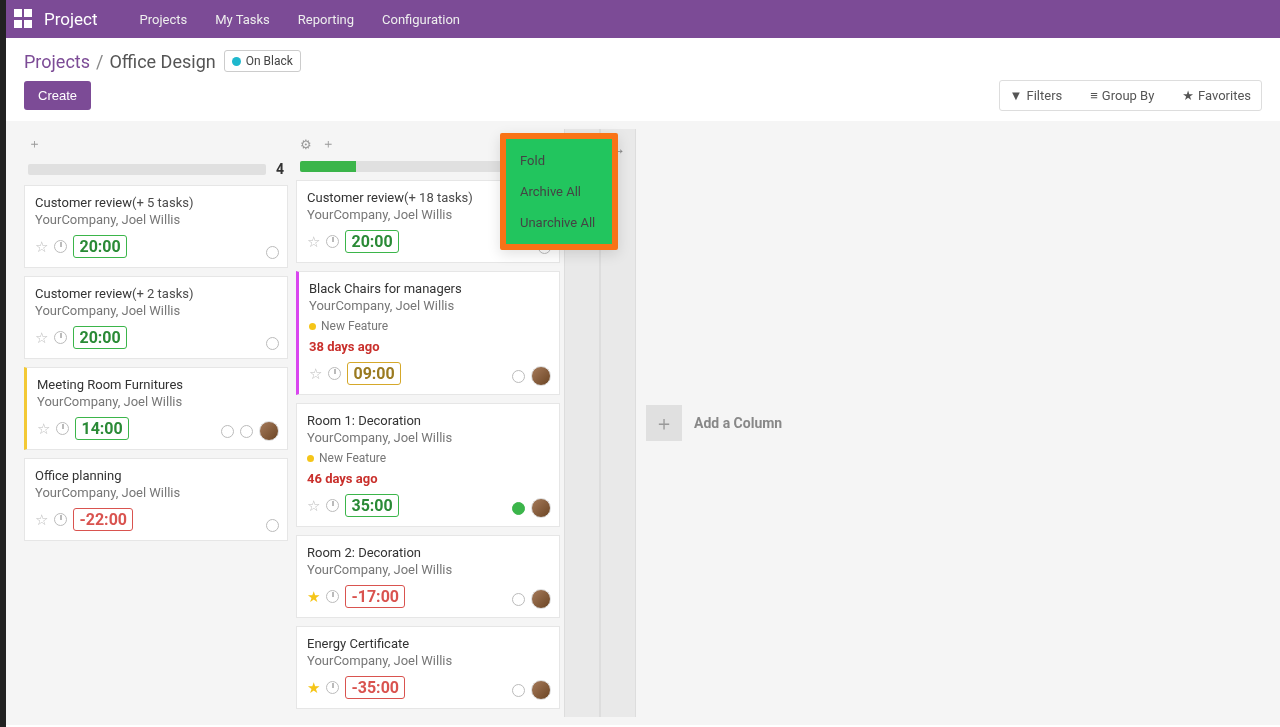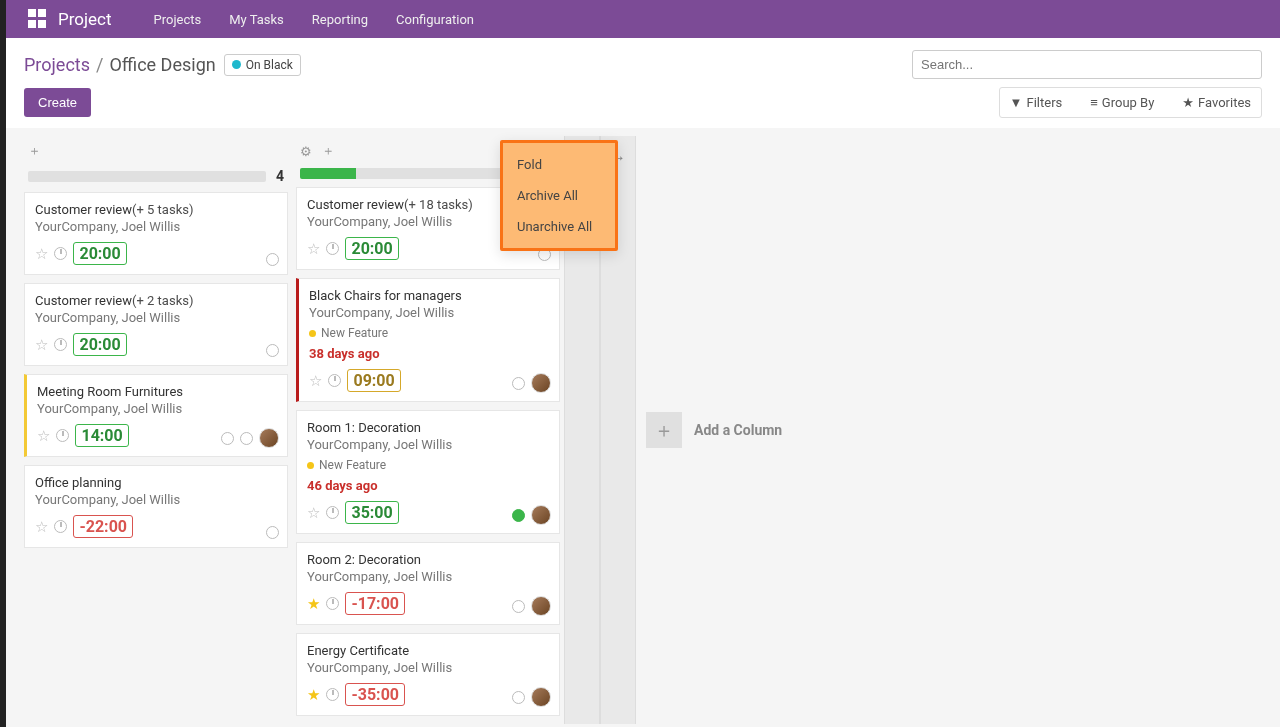--- a/index.html
+++ b/index.html
@@ -1,18 +1,18 @@
 <!DOCTYPE html>
 <html><head>
 <meta charset="utf-8">
 <style>
 * { box-sizing: border-box; margin: 0; padding: 0; }
 body { font-family: -apple-system, BlinkMacSystemFont, "Segoe UI", Roboto, sans-serif; font-size: 13px; color: #4c4c4c; background: #fff; }
 .left-bar { position: fixed; left:0; top:0; bottom:0; width:6px; background:#222; }
-.topbar { background: #7c4b96; color: #fff; height: 38px; display: flex; align-items: center; padding: 0 22px; margin-left:6px;}
+.topbar { background: #7c4b96; color: #fff; height: 38px; display: flex; align-items: center; padding: 0 8px; margin-left:6px;}
 .topbar .apps-icon { width: 20px; height: 20px; display:inline-flex; flex-wrap:wrap; gap:2px; margin-right:10px; }
 .topbar .apps-icon span { width:8px; height:8px; background:#fff; }
 .topbar .brand { font-size: 17px; margin-right: 28px; }
 .topbar .menu-item { padding: 0 14px; font-size:13px; color:#eee; cursor:pointer; }
 .subhead { display:flex; justify-content:space-between; padding: 12px 18px 4px 18px; margin-left:6px; }
 .breadcrumb { font-size:18px; display:flex; align-items:center; gap:6px;}
 .breadcrumb .bc-link { color:#7c4b96; }
 .breadcrumb .bc-sep { color:#888; }
 .breadcrumb .bc-current { color:#555; }
 .tag-onhold { border:1px solid #ccc; border-radius:3px; padding:3px 7px; font-size:12px; display:inline-flex; align-items:center; gap:5px; margin-left:8px; color:#444; background:#fff;}
@@ -28,21 +28,21 @@
 .col-header { display:flex; align-items:center; justify-content:space-between; padding:6px 4px; font-size:16px; color:#333; }
 .col-header .col-title { flex:1; }
 .col-header .col-actions { display:flex; gap:10px; align-items:center; }
 .col-header .col-icon { color:#999; cursor:pointer; font-size:13px;}
 .progress-row { display:flex; align-items:center; gap:10px; padding:2px 4px 8px 4px;}
 .progress-bar { flex:1; height:11px; background:#e0e0e0; border-radius:2px; overflow:hidden; }
 .progress-fill { height:100%; background:#3bb54a; }
 .progress-count { font-size:14px; font-weight:bold; color:#333;}
 .card { background:#fff; border:1px solid #e6e6e6; border-radius:0; margin:0 0 8px 0; padding:9px 10px; position:relative;}
 .card.border-yellow { border-left:3px solid #f3c935; }
-.card.border-purple { border-left:3px solid #b91c1c; }
+.card.border-purple { border-left:3px solid #d946ef; }
 .card-title { font-size:13px; color:#333; display:inline; }
 .card-sub { font-size:13px; color:#777; margin-top:2px;}
 .card-row { display:flex; align-items:center; gap:6px; margin-top:8px;}
 .star { color:#bbb; font-size:15px; cursor:pointer;}
 .star.filled { color:#f5c518; }
 .clock { width:13px; height:13px; border:1.5px solid #bbb; border-radius:50%; position:relative;}
 .clock::after { content:''; position:absolute; width:1.5px; height:5px; background:#bbb; left:5px; top:1px;}
 .time-badge { border:1px solid #3bb54a; color:#2a8a36; font-size:16px; padding:1px 5px; border-radius:3px; font-weight:bold;}
 .time-badge.neg { border-color:#d9534f; color:#d9534f;}
 .time-badge.yellow { border-color:#d5a82a; color:#9a7a1f;}
@@ -51,21 +51,21 @@
 .ring.green { background:#3bb54a; border-color:#3bb54a;}
 .avatar { width:20px; height:20px; border-radius:50%; background:linear-gradient(135deg,#a67b5b,#6b4423); border:1px solid #ddd;}
 .feature-row { display:flex; align-items:center; gap:5px; margin-top:6px;}
 .feature-dot { width:7px; height:7px; border-radius:50%; background:#f5c518;}
 .feature-label { font-size:12px; color:#777;}
 .overdue { font-size:13px; color:#c9302c; font-weight:bold; margin-top:6px;}
 .folded-col { width:36px; background:#e9e9e9; border-left:1px solid #ddd; border-right:1px solid #ddd; display:flex; align-items:flex-start; justify-content:center; padding-top:10px; cursor:pointer;}
 .folded-col .arrow { color:#888; font-size:16px;}
 .add-col { display:flex; align-items:center; gap:12px; padding:12px 10px; color:#888;}
 .add-col-btn { width:36px; height:36px; background:#e0e0e0; display:flex; align-items:center; justify-content:center; font-size:20px; color:#999; cursor:pointer;}
-.dropdown { position:absolute; background:#fdba74; border:3px solid #f97316; box-shadow:0 4px 14px rgba(0,0,0,0.12); border-radius:2px; padding:6px 0; width:118px; z-index:20;}
+.dropdown { position:absolute; background:#22c55e; border:6px solid #f97316; box-shadow:0 4px 14px rgba(0,0,0,0.12); border-radius:2px; padding:6px 0; width:118px; z-index:20;}
 .dropdown-item { padding:8px 14px; font-size:13px; color:#444; cursor:pointer;}
 .ico { display:inline-block; }
 </style>
 </head>
 <body>
 
 <div class="left-bar"></div>
 
 <div class="topbar">
   <div class="apps-icon">
@@ -86,23 +86,20 @@
     <div class="breadcrumb">
       <span class="bc-link">Projects</span>
       <span class="bc-sep">/</span>
       <span class="bc-current">Office Design</span>
     </div>
     <span class="tag-onhold">
       <span class="dot"></span>
       <span>On Black</span>
     </span>
   </div>
-  <div class="right-controls">
-    <input class="search-box" type="text" placeholder="Search..." style="">
-  </div>
 </div>
 
 <div class="toolbar-row">
   <button class="btn-create">Create</button>
   <div class="filter-group">
     <div class="filter-btn">
       <span class="ico">▼</span>
       <span>Filters</span>
     </div>
     <div class="filter-btn">

